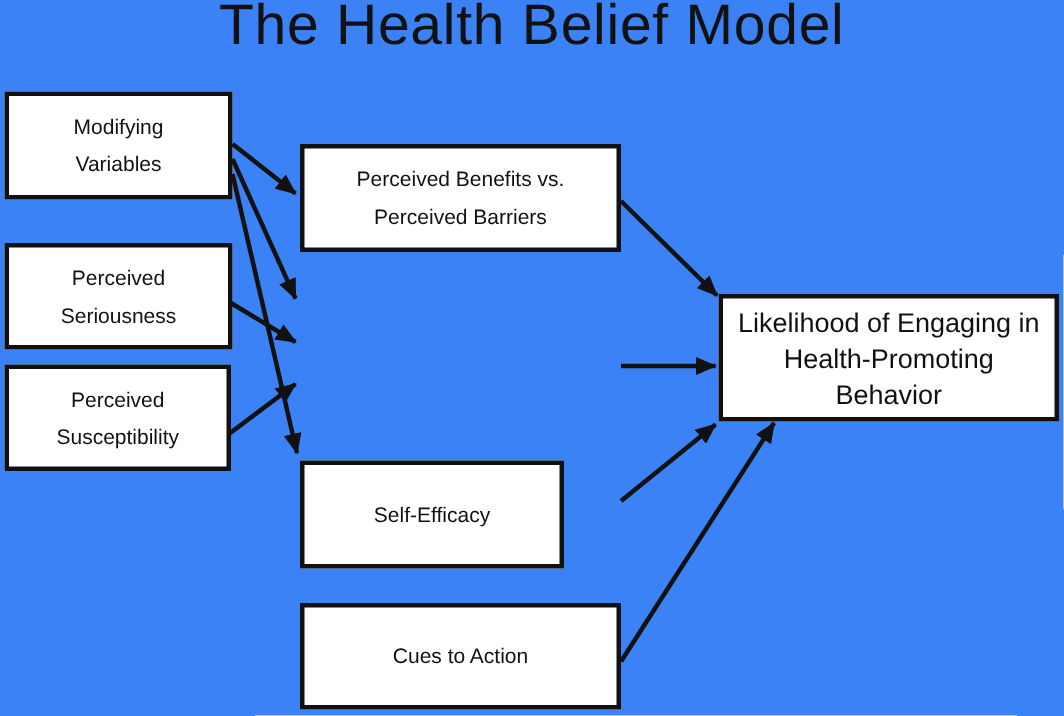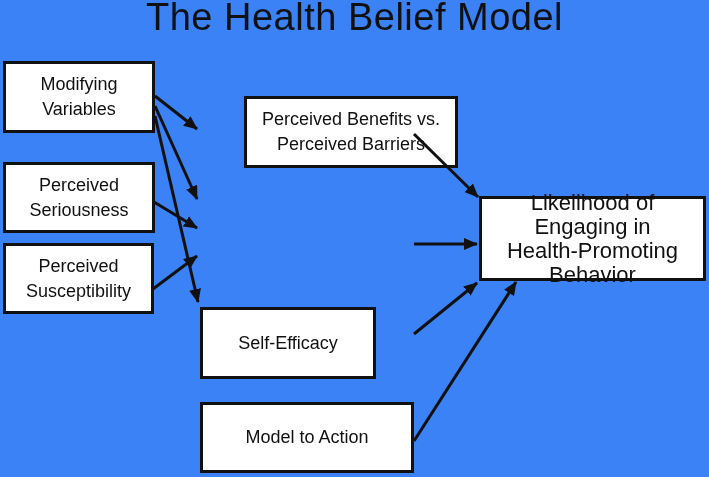--- a/index.html
+++ b/index.html
@@ -26,33 +26,33 @@
   .node {
     position: absolute;
     box-sizing: border-box;
     border: 3px solid #111111;
     background: #ffffff;
     display: flex;
     align-items: center;
     justify-content: center;
     text-align: center;
     white-space: pre-line;
-    font-size: 18px;
+    font-size: 14px;
     line-height: 25px;
     color: #111111;
     z-index: 1;
   }
   #n-mv { left: 3px;   top: 61px;  width: 152px; height: 72px; }
   #n-ps { left: 3px;   top: 162px; width: 152px; height: 71px; }
   #n-pu { left: 3px;   top: 243px; width: 151px; height: 71px; }
-  #n-pb { left: 200px; top: 96px;  width: 214px; height: 72px; margin-left: 44px; }
+  #n-pb { left: 200px; top: 96px;  width: 214px; height: 72px; }
   #n-pt { left: 198px; top: 201px; width: 216px; height: 73px; }
   #n-se { left: 200px; top: 307px; width: 176px; height: 72px; }
   #n-ca { left: 200px; top: 402px; width: 214px; height: 71px; }
-  #n-lk { left: 479px; top: 196px; width: 227px; height: 85px; font-size: 22px; line-height: 24px; }
+  #n-lk { left: 479px; top: 196px; width: 227px; height: 85px; font-size: 18px; line-height: 24px; }
   .arrows {
     position: absolute;
     left: 0; top: 0;
     z-index: 2;
     pointer-events: none;
   }
   .arrows line { stroke: #111111; stroke-width: 3; }
   .arrows marker path { fill: #111111; }
 </style>
 </head>
@@ -64,21 +64,21 @@
 
   <div class="node" id="n-mv">Modifying
 Variables</div>
   <div class="node" id="n-ps">Perceived
 Seriousness</div>
   <div class="node" id="n-pu">Perceived
 Susceptibility</div>
   <div class="node" id="n-pb">Perceived Benefits vs.
 Perceived Barriers</div>
   <div class="node" id="n-se">Self-Efficacy</div>
-  <div class="node" id="n-ca">Model to Action</div>
+  <div class="node" id="n-ca">Cues to Action</div>
   <div class="node" id="n-lk">Likelihood of Engaging in
 Health-Promoting
 Behavior</div>
 
   <svg class="arrows" width="709" height="477" viewBox="0 0 709 477" xmlns="http://www.w3.org/2000/svg">
     <defs>
       <marker id="ah" markerUnits="userSpaceOnUse" markerWidth="14" markerHeight="12" refX="13" refY="6" orient="auto">
         <path d="M0,0 L14,6 L0,12 Z"></path>
       </marker>
     </defs>

